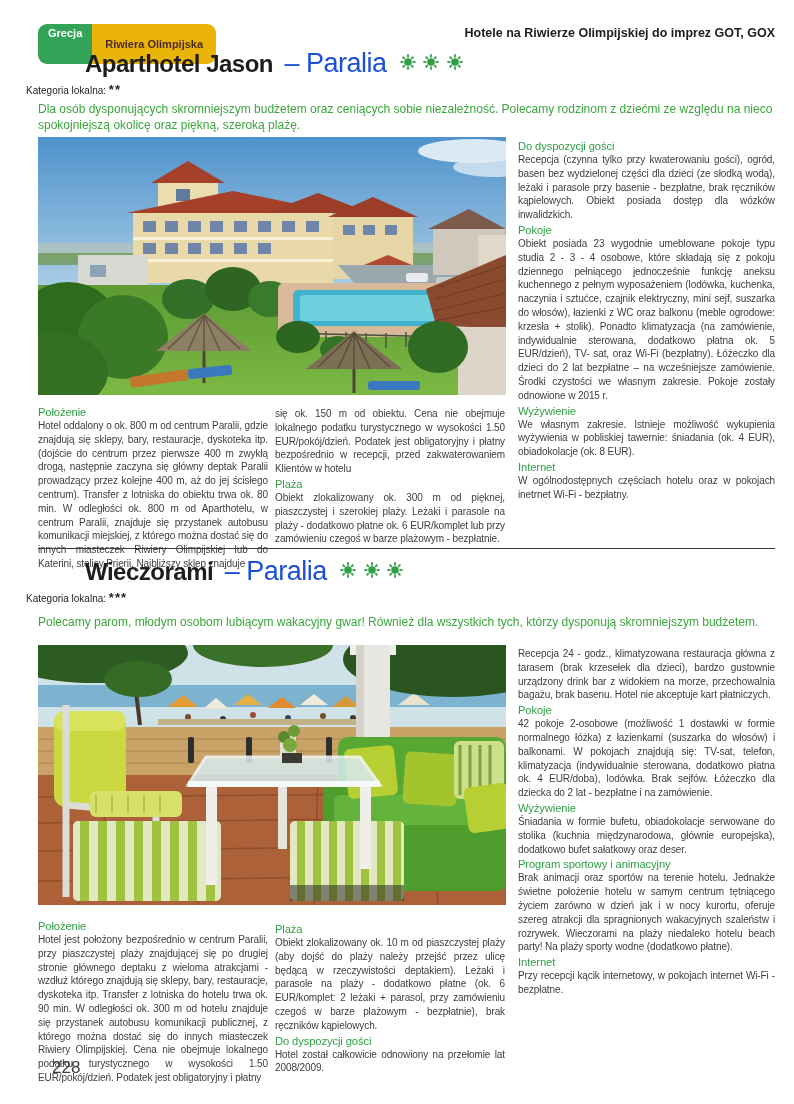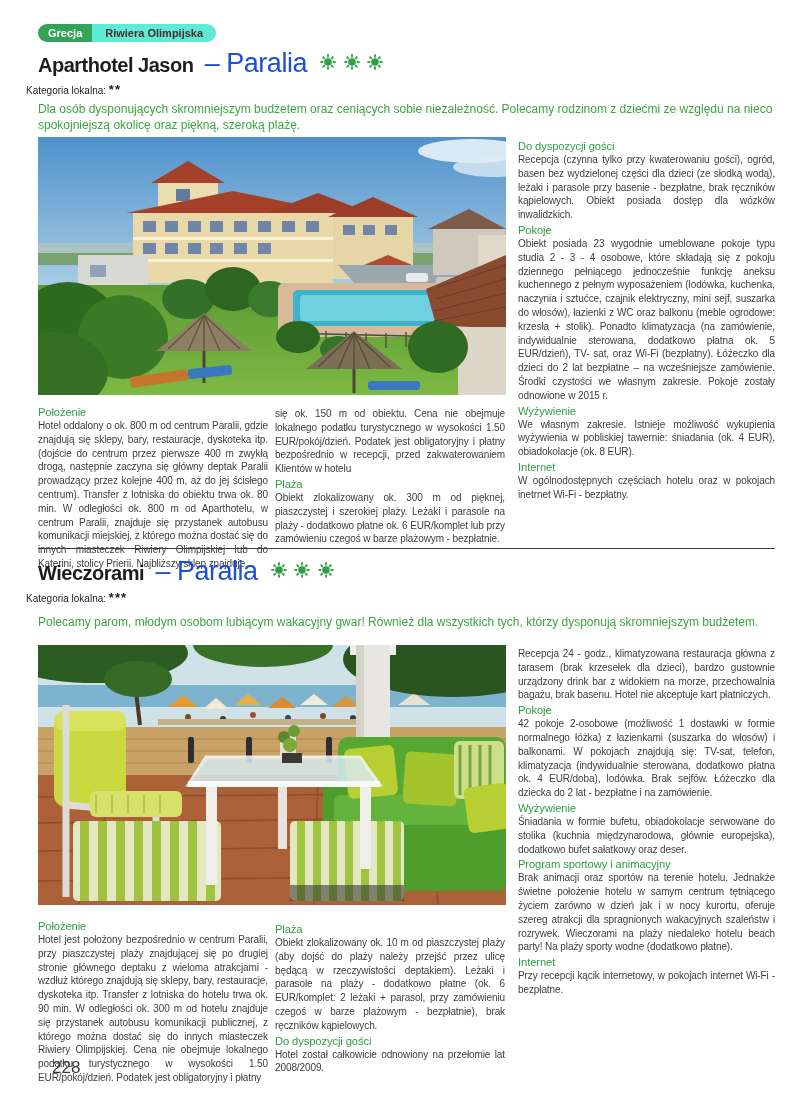--- a/index.html
+++ b/index.html
@@ -4,25 +4,25 @@
 <style>
   html,body{margin:0;padding:0;background:#fff;}
   .page{
     position:relative;width:794px;height:1104px;background:#fff;overflow:hidden;
     font-family:"Liberation Sans", sans-serif;color:#3d3d3c;
   }
   
   .badges{position:absolute;left:38px;top:24px;display:flex;}
   .badge{font-size:11px;font-weight:bold;padding:3px 10px 3px;line-height:12px;}
   .badge-country{background:#33a457;color:#ffffff;border-radius:9px 0 0 9px;}
-  .badge-region{background:#5eead4;color:#4a2c28;border-radius:0 9px 9px 0;padding:3px 13px;}
+  .badge-region{background:#eab308;color:#4a2c28;border-radius:0 9px 9px 0;padding:14px 13px;}
   .header-right{position:absolute;right:19px;top:26px;font-size:12.5px;font-weight:bold;color:#1d1d1b;}
   
   .title-row{position:absolute;left:38px;white-space:nowrap;}
-  .hotel-name{font-size:20px;font-weight:bold;color:#1d1d1b;letter-spacing:-0.5px;}
+  .hotel-name{font-size:24px;font-weight:bold;color:#1d1d1b;letter-spacing:-0.5px;margin-left:47px;}
   .hotel-loc{font-size:27px;font-weight:normal;color:#1d4ed8;letter-spacing:-0.5px;}
   .suns{display:inline-block;margin-left:6px;vertical-align:2px;}
   .suns svg{margin-left:3px;}
   .kategoria{position:absolute;left:26px;font-size:10px;color:#1d1d1b;}
   .kategoria b{font-size:13px;letter-spacing:1px;}
   .intro{position:absolute;left:38px;width:738px;font-size:12px;line-height:16px;color:#3aa63c;}
   
   .photo{position:absolute;left:38px;width:468px;overflow:hidden;}
   .photo svg{display:block;}
   
@@ -37,20 +37,21 @@
 </style>
 </head>
 <body>
 
 <div class="page">
 
   <div class="badges">
     <span class="badge badge-country">Grecja</span>
     <span class="badge badge-region">Riwiera Olimpijska</span>
   </div>
+  <div class="header-right">Hotele na Riwierze Olimpijskiej do imprez GOT, GOX</div>
 
   <div class="title-row" style="top:48px">
     <span class="hotel-name">Aparthotel Jason</span>
     <span class="hotel-loc">&nbsp;<span>– Paralia</span></span>
     <span class="suns">
       <svg width="16" height="16" viewBox="0 0 14 14">
           <g stroke="#2f9e45" stroke-width="1.6">
             <line x1="7" y1="0.3" x2="7" y2="3"></line>
             <line x1="7" y1="11" x2="7" y2="13.7"></line>
             <line x1="0.3" y1="7" x2="3" y2="7"></line>

